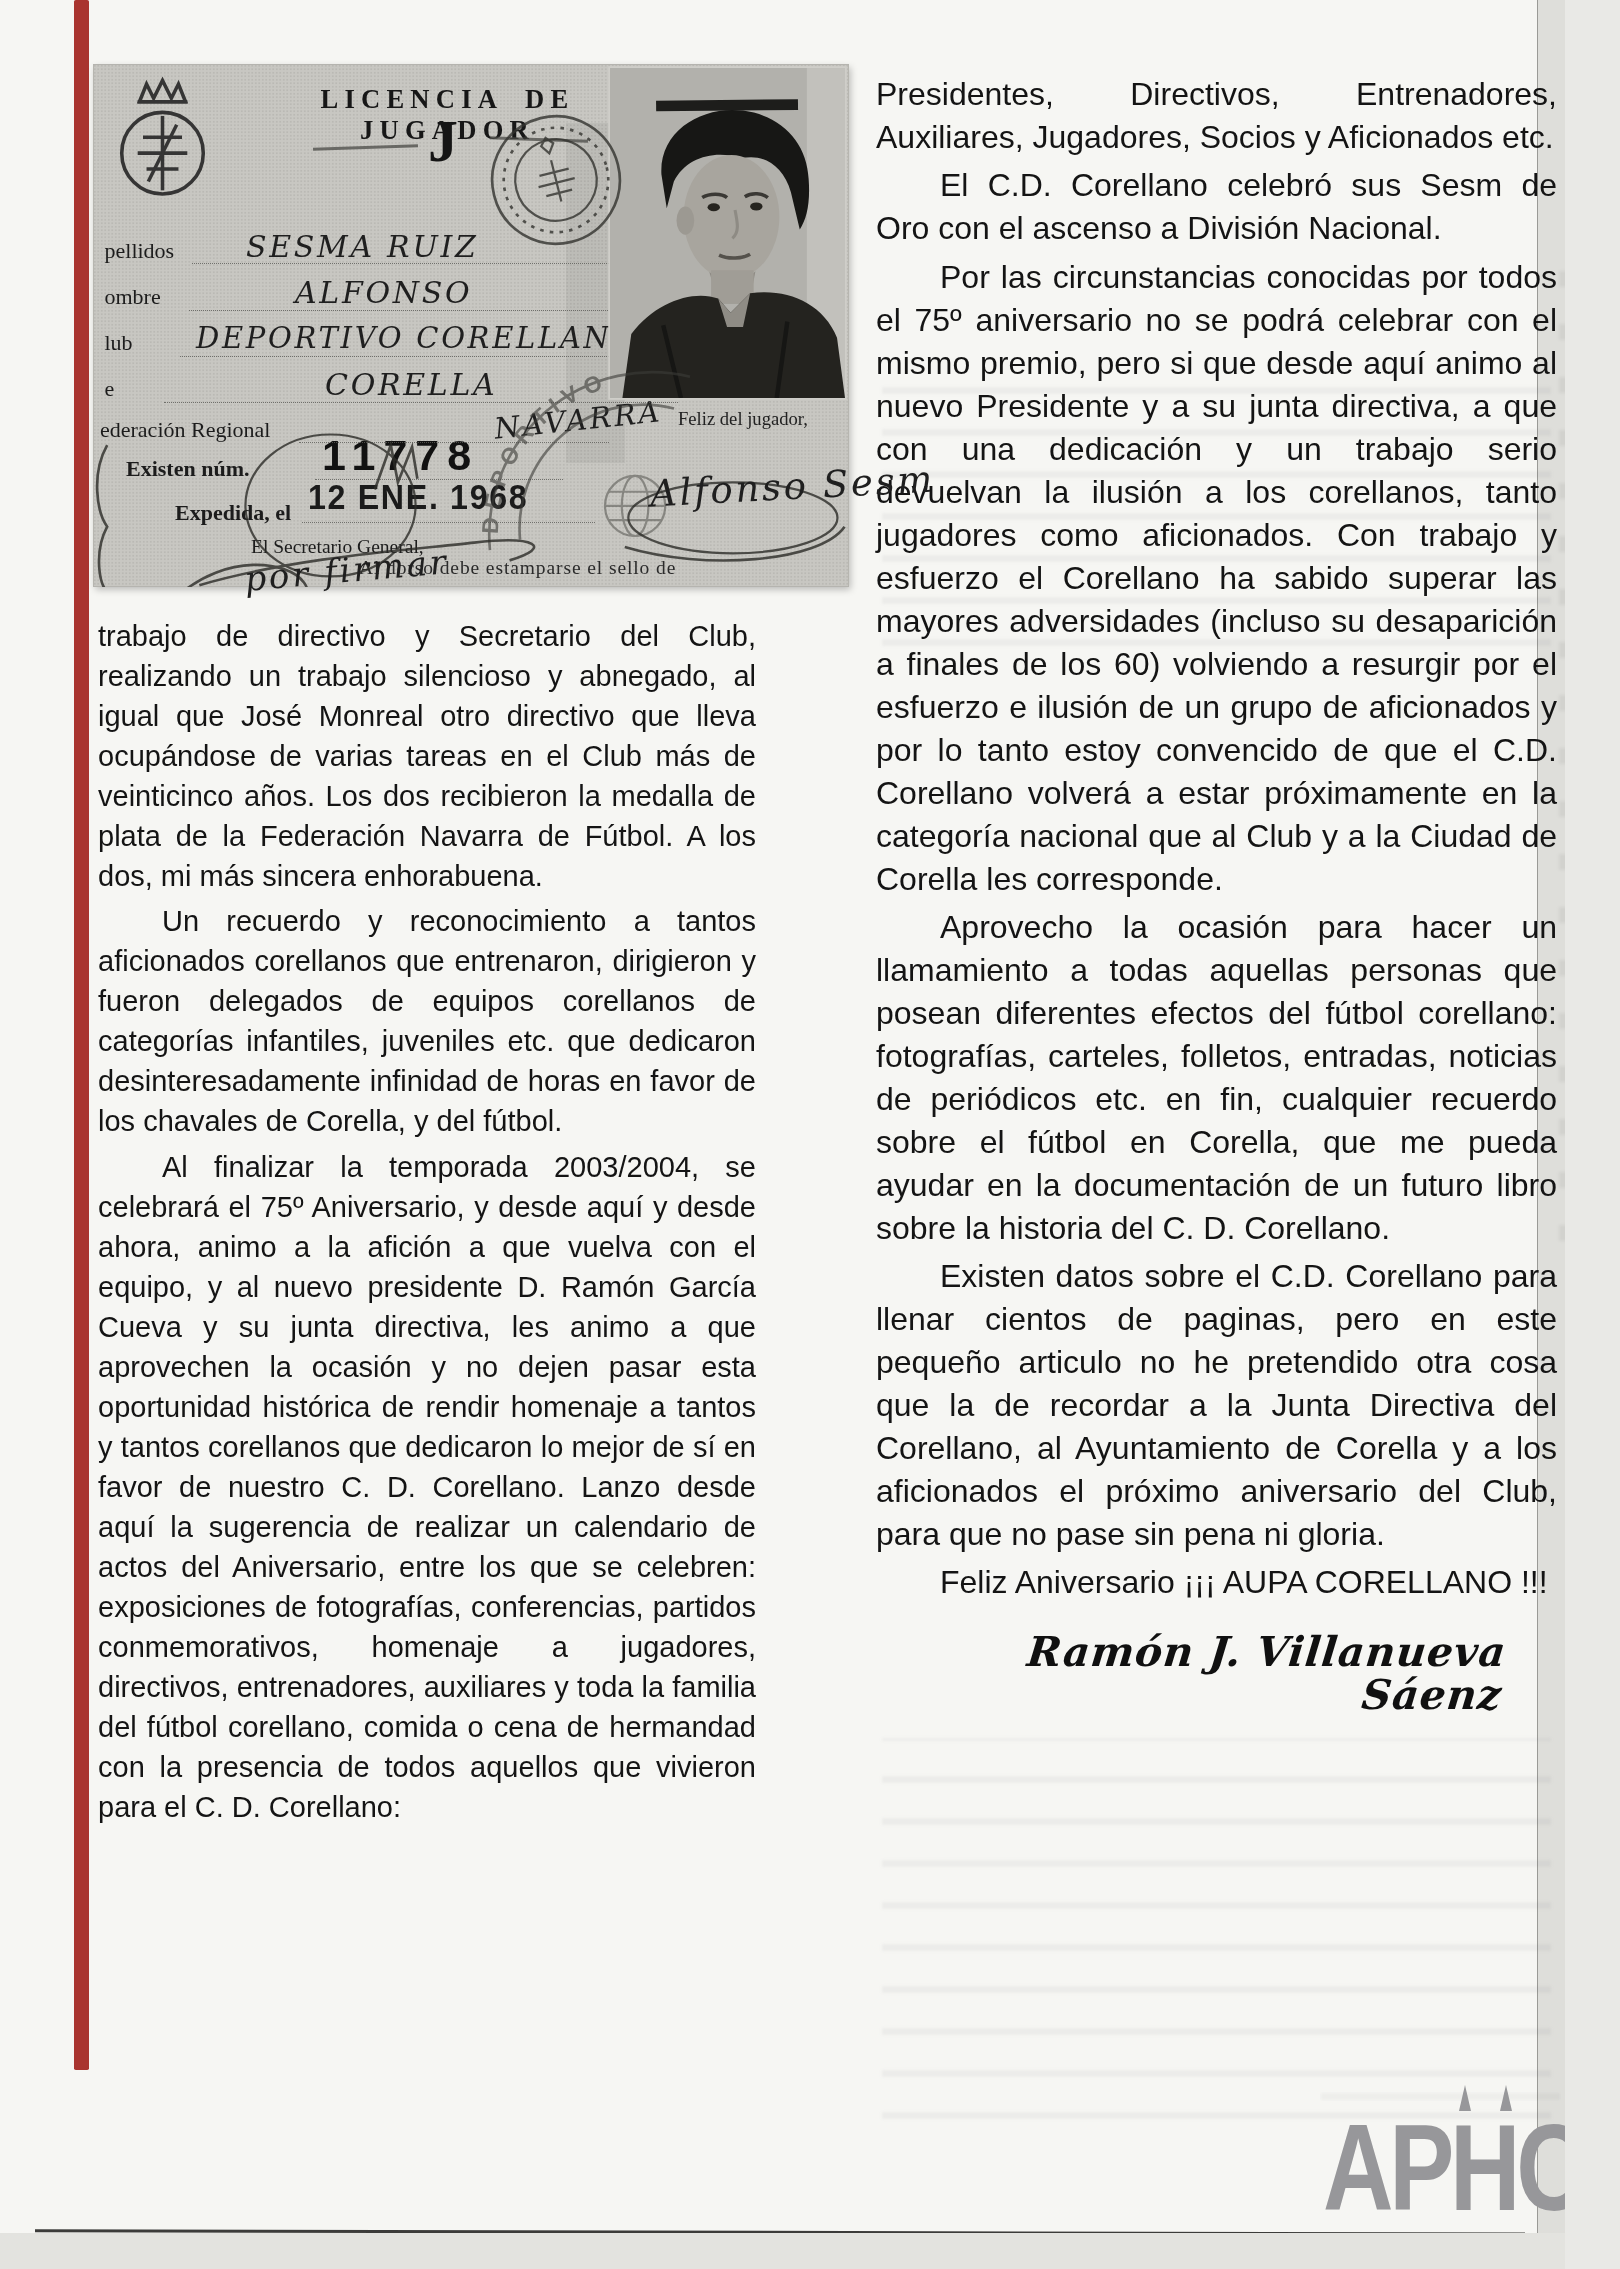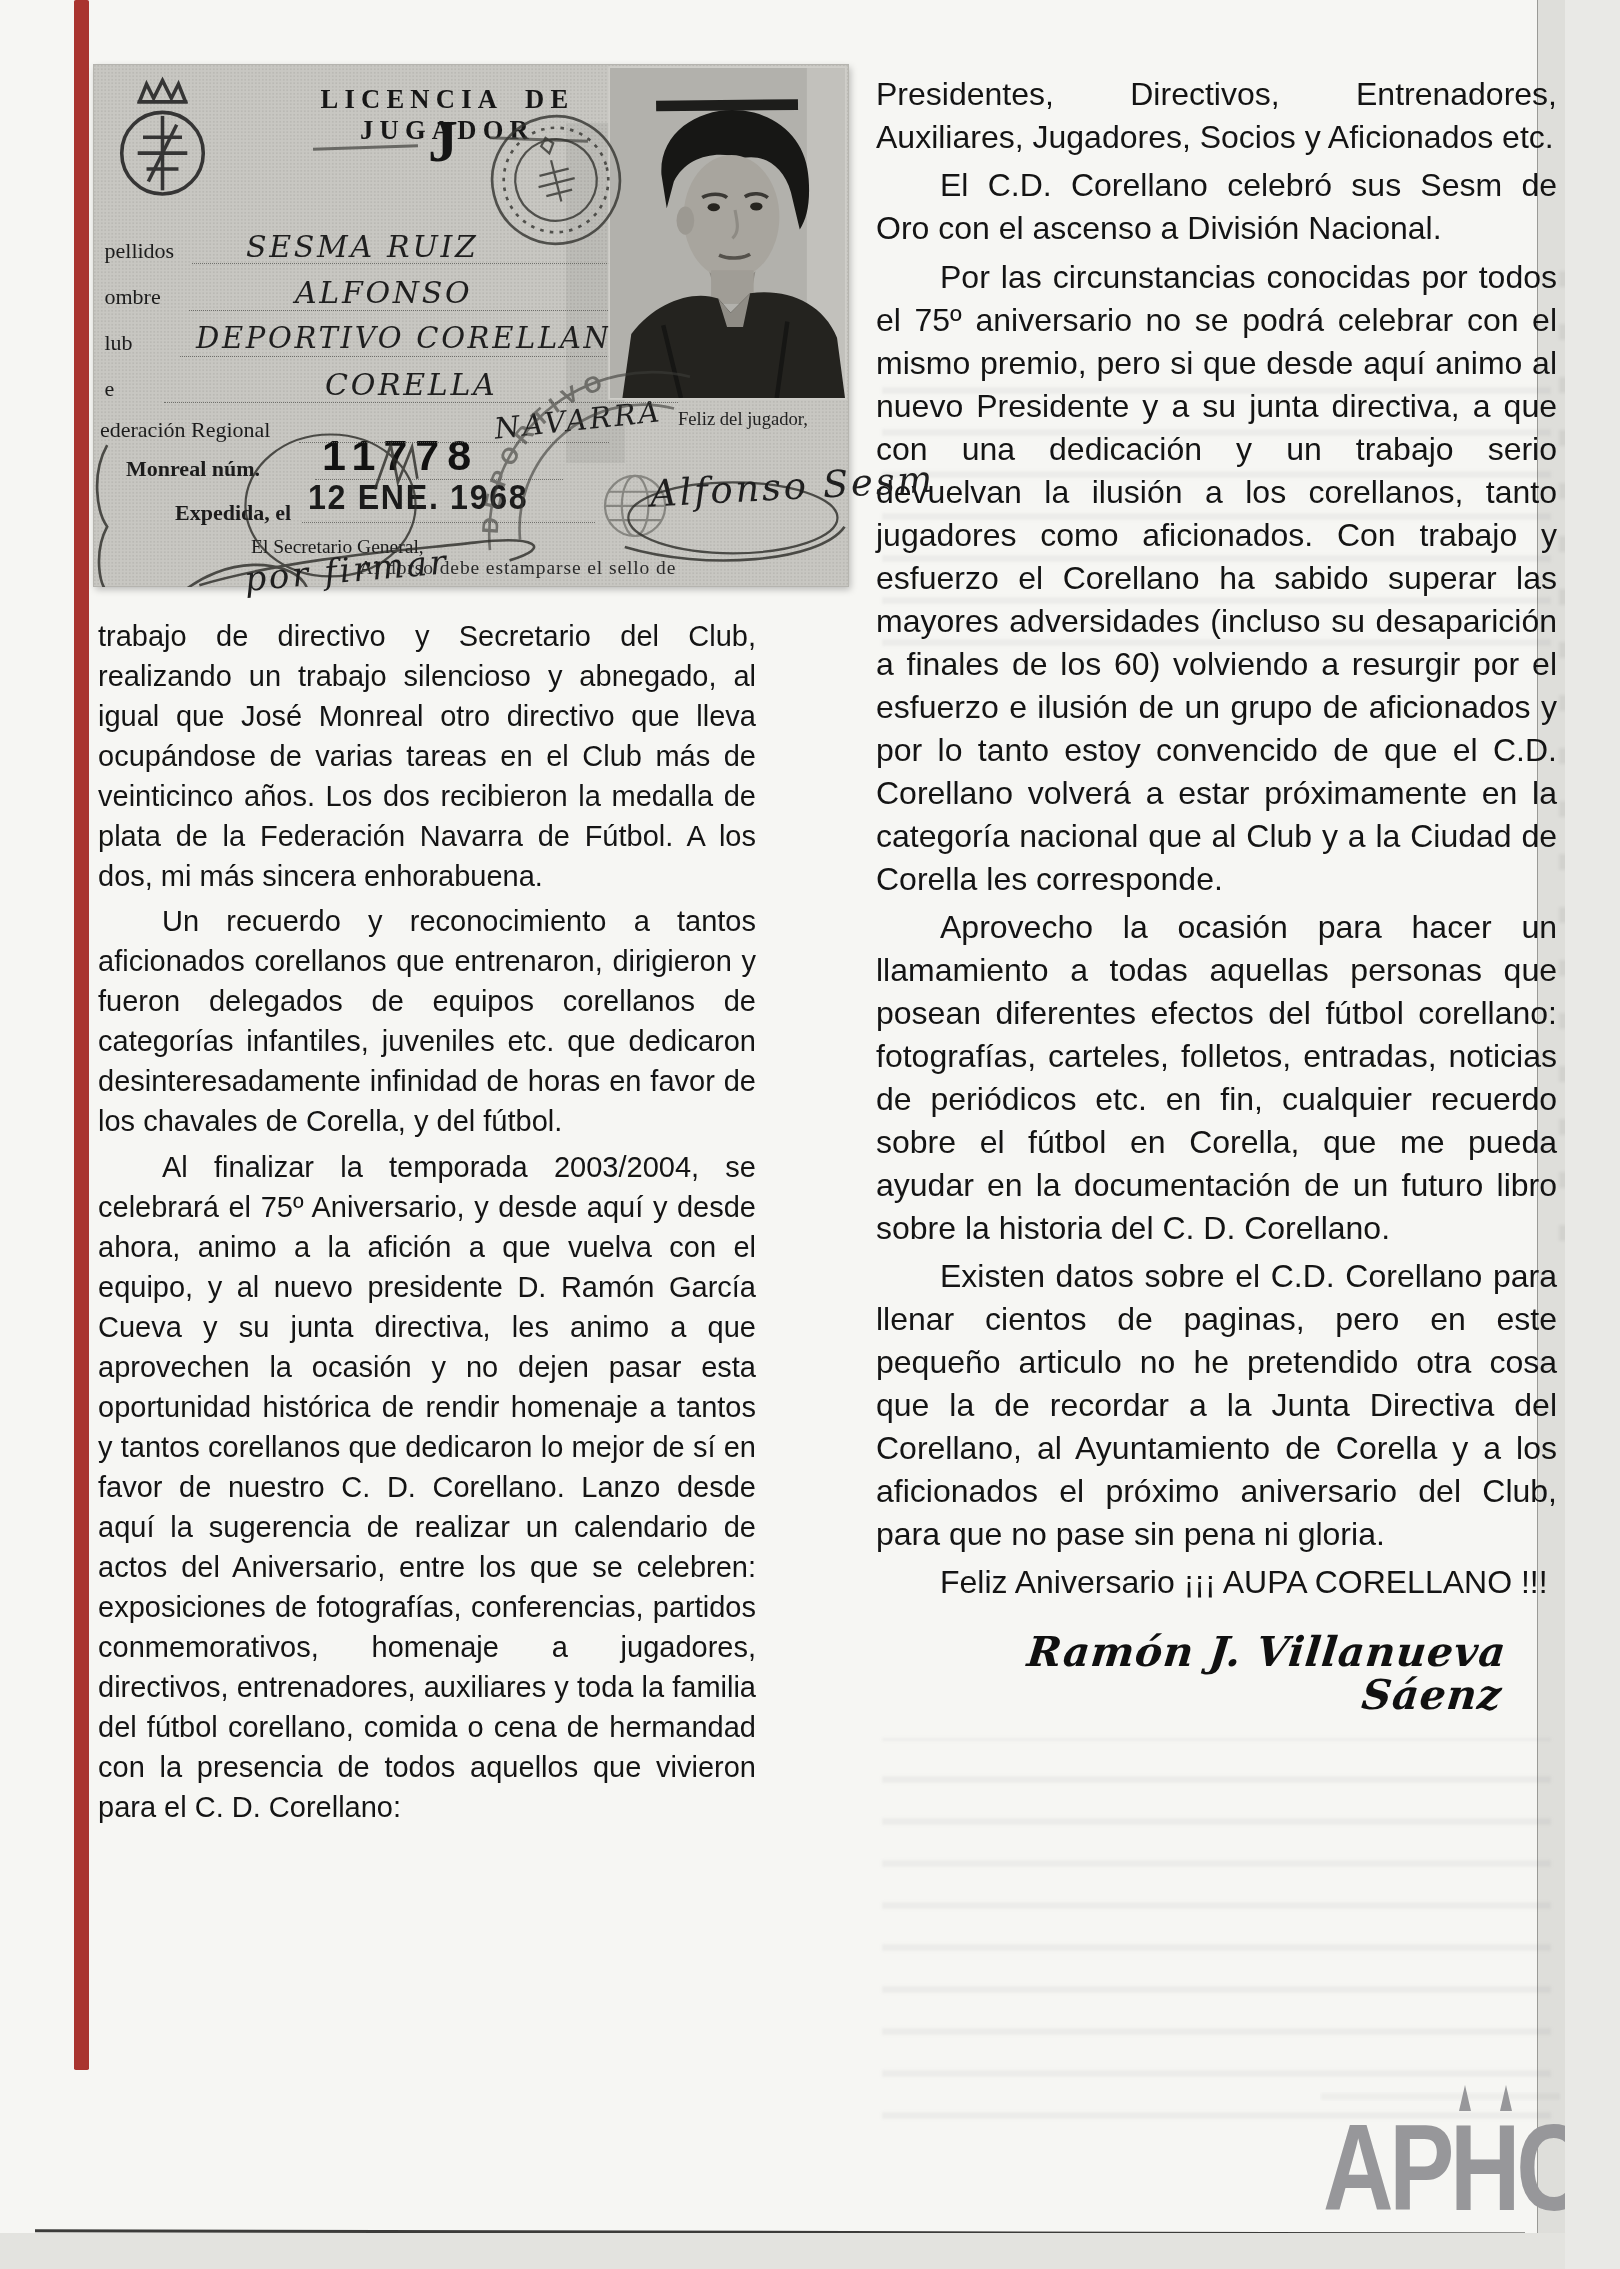--- a/index.html
+++ b/index.html
@@ -142,21 +142,21 @@
         <ellipse cx="182" cy="168" rx="15" ry="34"></ellipse>
         <path d="M148,168 L216,168 M152,152 L212,152 M152,184 L212,184"></path>
       </g>
     </svg>
 
     <div class="card-label" style="left:11.5px;top:174px;">pellidos</div>
     <div class="card-label" style="left:11.5px;top:220px;">ombre</div>
     <div class="card-label" style="left:11.5px;top:266px;">lub</div>
     <div class="card-label" style="left:11.5px;top:312px;">e</div>
     <div class="card-label" style="left:7px;top:353px;">ederación Regional</div>
-    <div class="card-label" style="left:33px;top:392px;font-weight:bold;">Monreal núm.</div>
+    <div class="card-label" style="left:33px;top:392px;font-weight:bold;">Existen núm.</div>
     <div class="card-label" style="left:42px;top:436px;font-weight:bold;margin-left:40px;">Expedida, el</div>
     <div class="card-label" style="left:158px;top:472px;font-size:19.5px;">El Secretario General,</div>
     <div class="firma-label">Feliz del jugador,</div>
 
     <div class="hand" style="left:153px;top:165px;font-size:30px;">SESMA RUIZ</div>
     <div class="hand" style="left:202px;top:211px;font-size:30px;">ALFONSO</div>
     <div class="hand" style="left:103px;top:257px;font-size:29px;">DEPORTIVO CORELLANO</div>
     <div class="hand" style="left:232px;top:303px;font-size:30px;">CORELLA</div>
     <div class="hand" style="left:401px;top:339px;font-size:29px;transform:rotate(-6deg);">NAVARRA</div>
 

